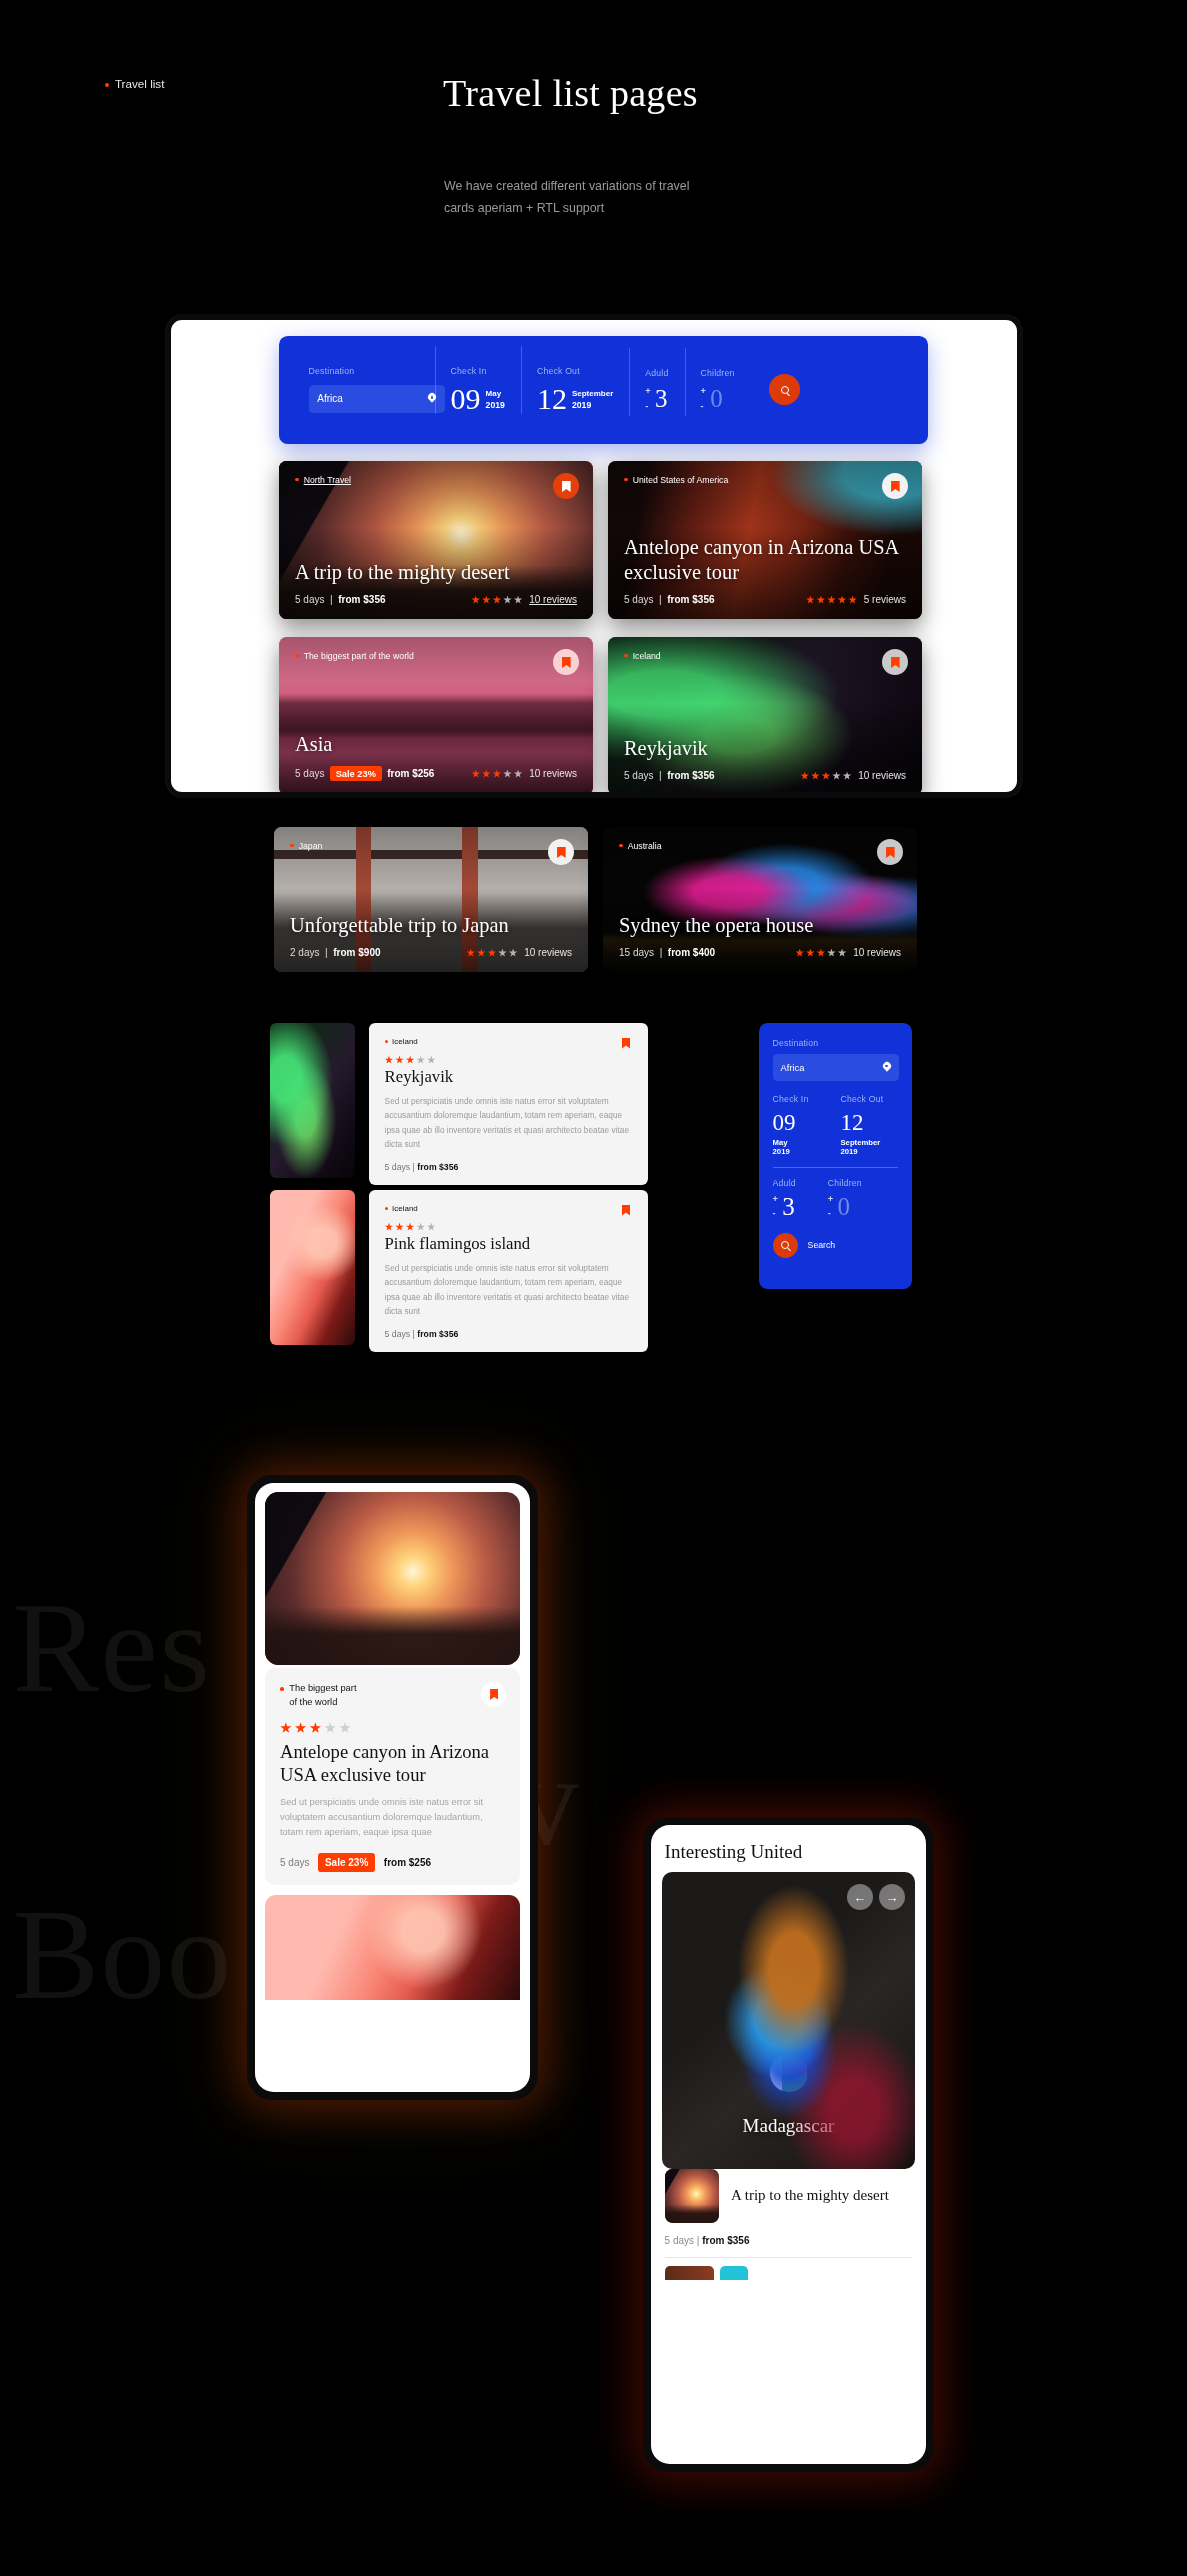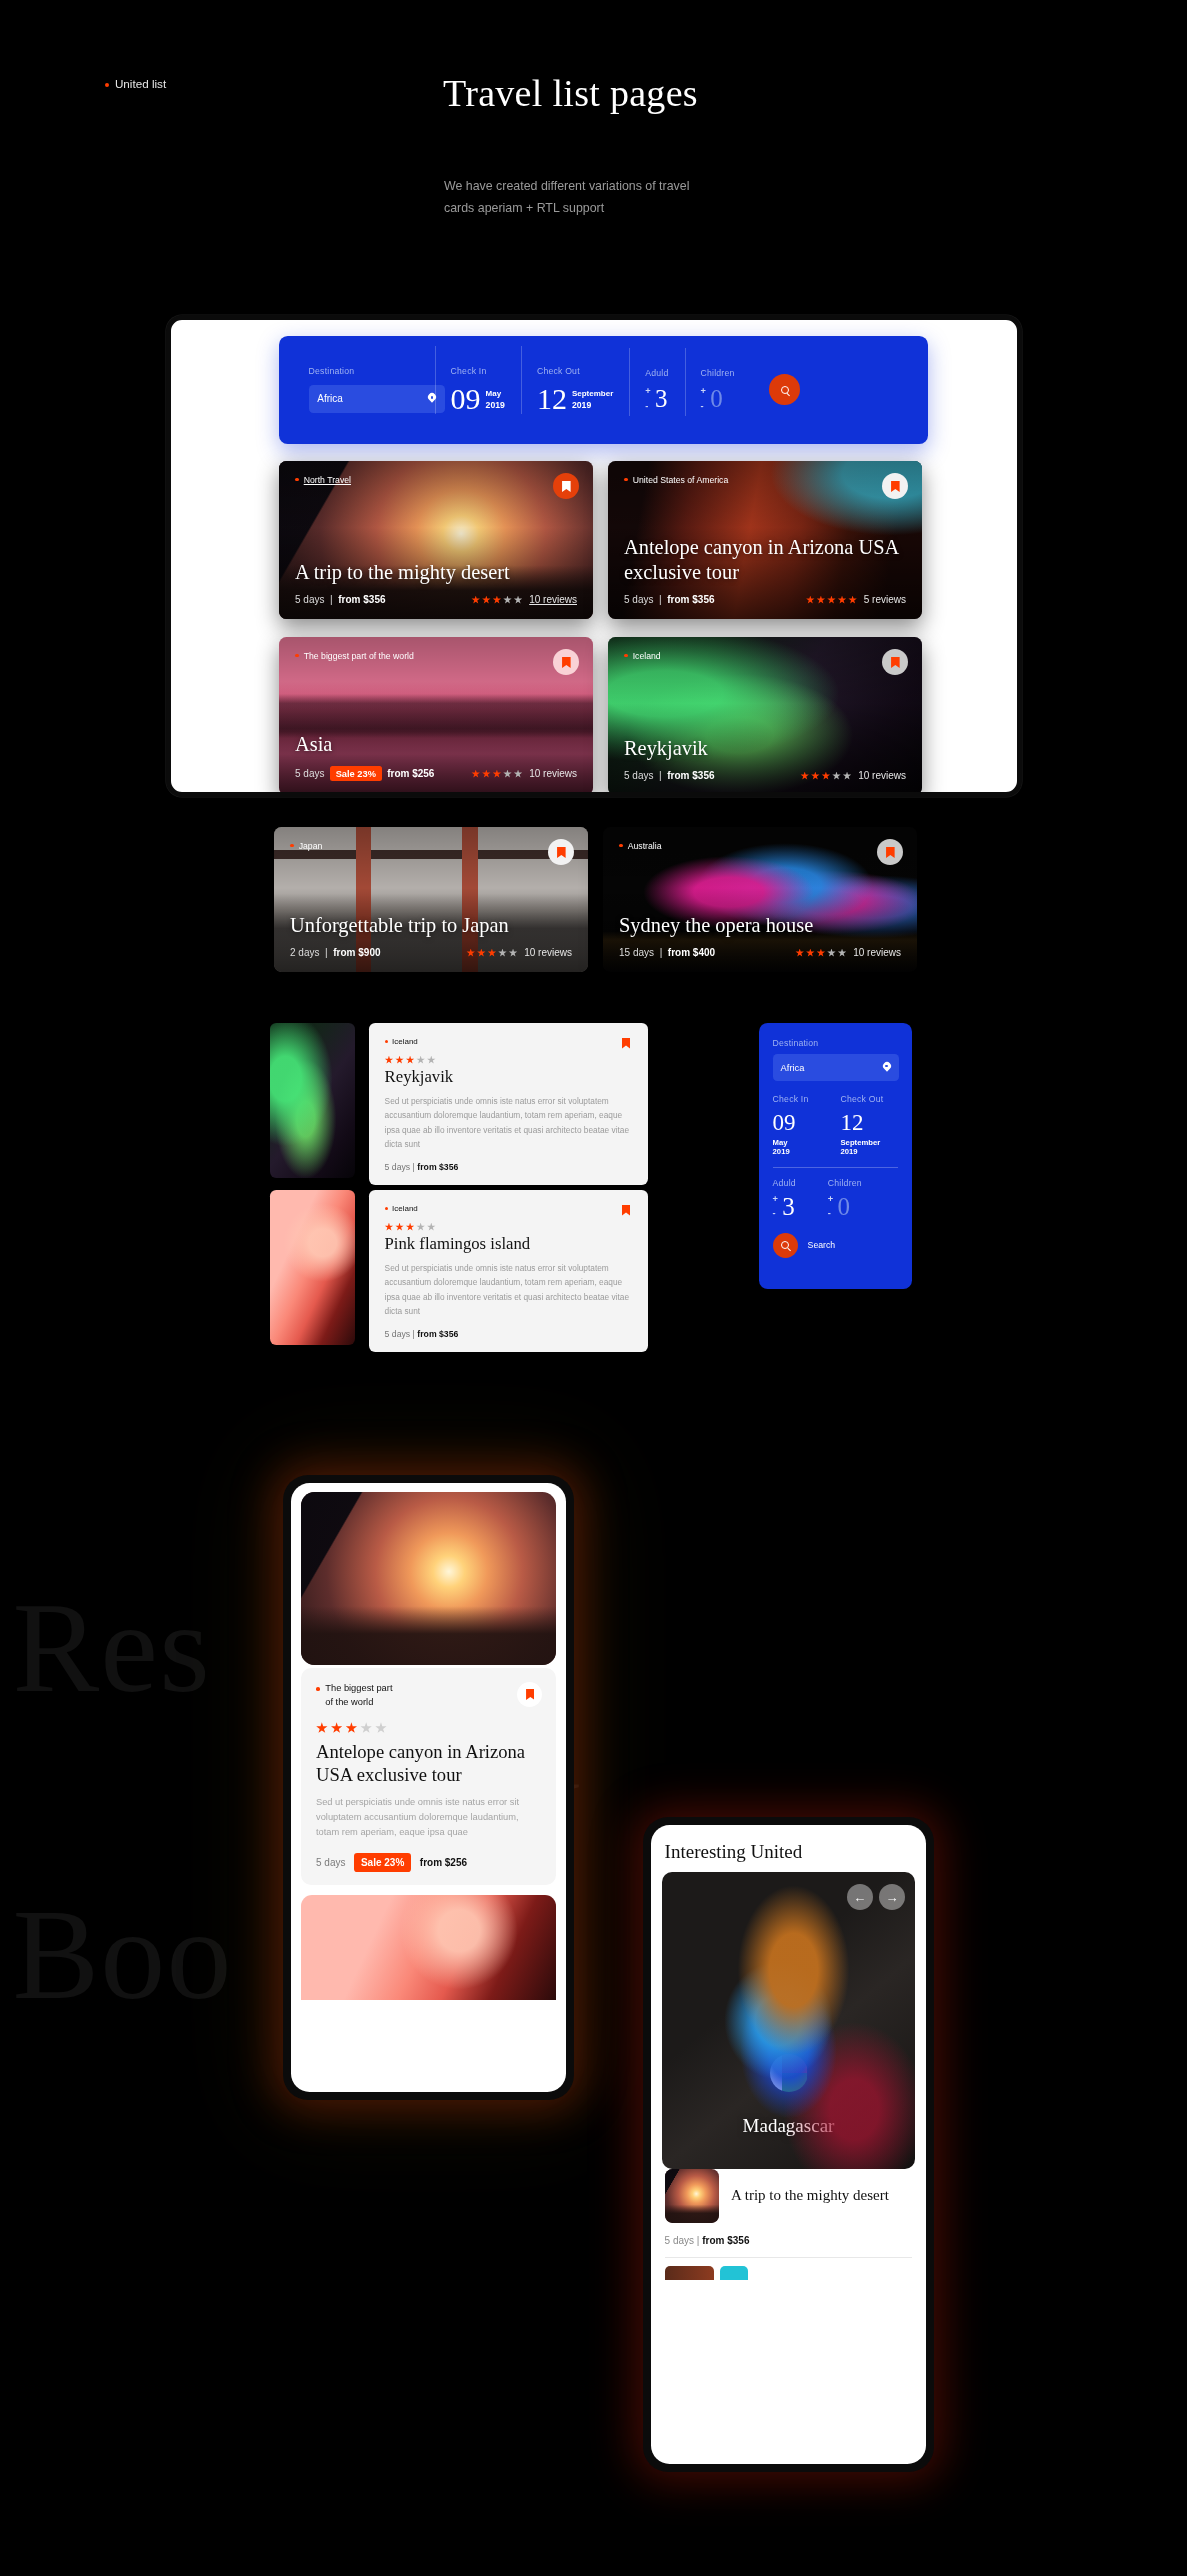--- a/index.html
+++ b/index.html
@@ -136,21 +136,21 @@
   .sw-go { width:25px; height:25px; border-radius:50%; background:#dd3a09;
     display:flex; align-items:center; justify-content:center; cursor:pointer; }
   .sw-go-lbl { font-size:8.7px; }
 
   
   .phone { position:absolute; background:#0b0b0b; border-radius:25px;
     padding:8px; z-index:3; }
   .pscreen { background:#fff; border-radius:18.6px; overflow:hidden; position:relative;
     width:100%; height:100%; }
   #phone1 { left:247px; top:1475px; width:291px; height:625px;
-    box-shadow:0 0 43px 8.7px rgba(180,50,10,.40), 0 0 93px 25px rgba(120,110,10,.12);margin-left:36px; }
+    box-shadow:0 0 43px 8.7px rgba(180,50,10,.40), 0 0 93px 25px rgba(120,110,10,.12); }
   #phone2 { left:643px; top:1817px; width:291px; height:655px;
     box-shadow:0 0 43px 8.7px rgba(180,30,10,.38); }
 
   .p-hero { width:100%; height:173px; border-radius:13.6px; overflow:hidden;
     position:relative; margin:8.7px 0 3.7px; }
   .p-pad { padding:0 10px; }
   .pcard { background:#f5f5f5; border-radius:10px; padding:13.6px 15px; position:relative;
     color:#111; }
   .ptag { font-size:9.3px; color:#111; line-height:1.5; display:flex; }
   .ptag .dot { width:3.7px; height:3.7px; border-radius:50%; background:#ff3d00;
@@ -246,21 +246,21 @@
 </head>
 <body>
 
 <div id="watermark">
   <div>Res</div>
   <div>Trav</div>
   <div>Boo</div>
 </div>
 
 <div class="eyebrow">
-  <span class="dot"></span><span>United list</span>
+  <span class="dot"></span><span>Travel list</span>
 </div>
 <div class="hero-title">Travel list pages</div>
 <div class="hero-sub">
   <div>We have created different variations of travel</div>
   <div>cards aperiam + RTL support</div>
 </div>
 
 <div id="panel">
 
   <div class="searchbar">

